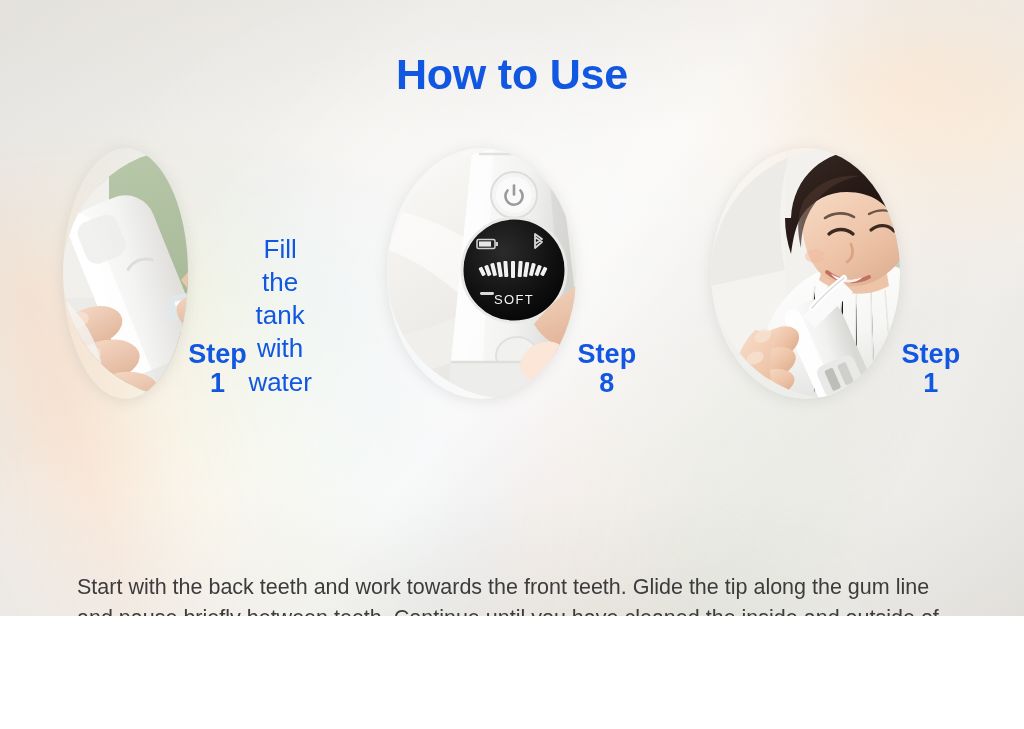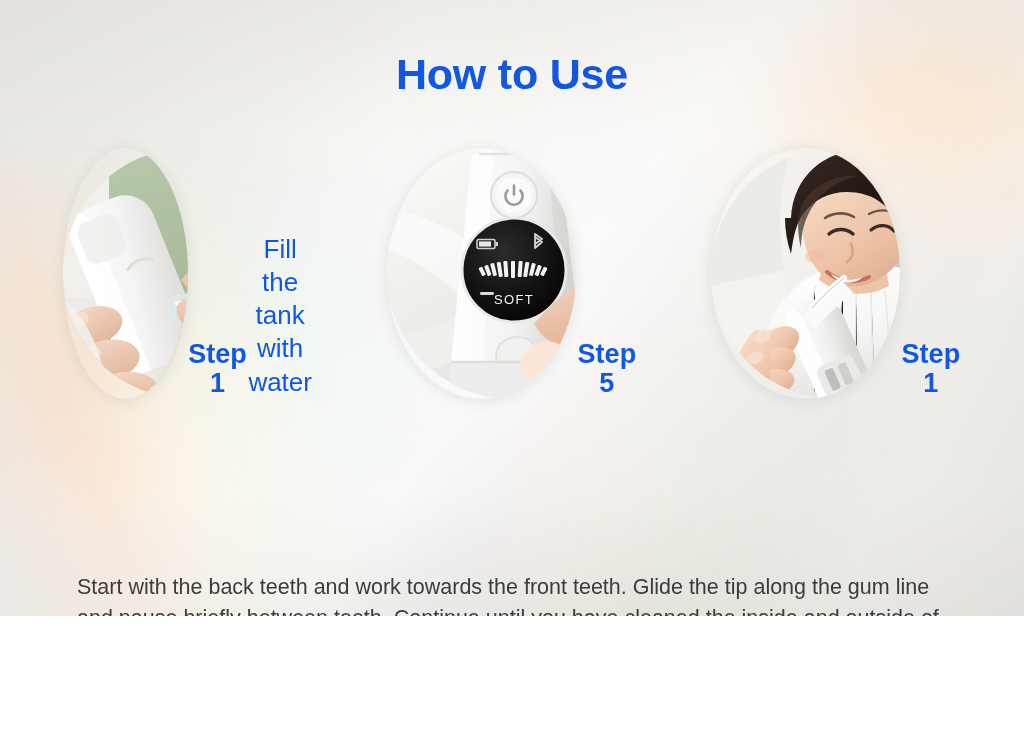--- a/index.html
+++ b/index.html
@@ -314,21 +314,21 @@
               <path d="M64 214 L196 214 L200 251 L60 251 Z" fill="#ededeb"></path>
               <path d="M64 214 L196 214" stroke="#dededb" stroke-width="2.5"></path>
 
               <path d="M251 140c-22 0-44 10-62 28-12 12-20 26-22 40 6 16 22 26 42 26 32 0 42-22 42-44z" fill="url(#s2skin2)"></path>
               <path d="M251 120c-34 2-66 16-90 40l-14 16c10 18 30 28 56 28 28 0 48-16 48-38z" fill="url(#s2skin2)"></path>
               <ellipse cx="156" cy="213" rx="24" ry="18" transform="rotate(-28 156 213)" fill="#fbe6d8"></ellipse>
               <path d="M251 226c-24 10-46 18-66 22l-6-16c26-6 48-14 72-24z" fill="#cf9977" opacity=".35"></path>
             </g>
           </svg>
         </div>
-        <div class="step-heading">Step 5</div>
+        <div class="step-heading">Step 8</div>
       </div>
 
       <div class="step">
         <div class="step-photo">
           <svg viewBox="0 0 251 251" xmlns="http://www.w3.org/2000/svg" aria-hidden="true">
             <defs>
               <clipPath id="c3">
                   <circle cx="125.5" cy="125.5" r="125.5"></circle>
                 </clipPath>
               <linearGradient id="s3wall" x1="0" y1="0" x2="1" y2="1">

